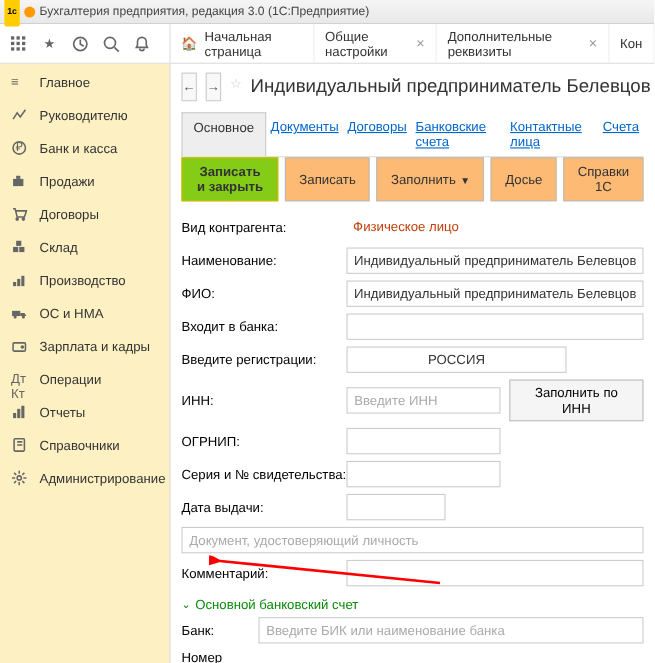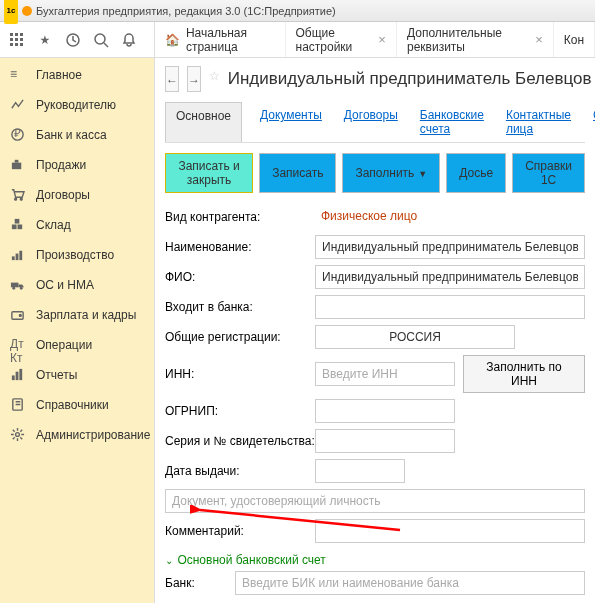--- a/index.html
+++ b/index.html
@@ -16,26 +16,26 @@
 .tab-close{color:#999;font-size:13px}
 .main{display:flex;height:545px}
 .sidebar{width:155px;background:#fdf0c2;border-right:1px solid #ddd;padding-top:2px}
 .sb-item{display:flex;align-items:center;gap:10px;padding:7px 10px;cursor:pointer;font-size:12px;color:#333}
 .sb-ico{width:16px;height:16px;color:#666;flex-shrink:0}
 .content{flex:1;padding:8px 10px;overflow:hidden}
 .header-row{display:flex;align-items:center;gap:8px;margin-bottom:10px}
 .nav-btn{width:26px;height:26px;border:1px solid #ccc;background:#f8f8f8;cursor:pointer;display:flex;align-items:center;justify-content:center;color:#555}
 .star-big{width:20px;height:20px;color:#ccc}
 .page-title{font-size:17px;color:#333;white-space:nowrap}
-.subtabs{display:flex;gap:14px;border-bottom:1px solid #ddd;margin-bottom:10px}
+.subtabs{display:flex;border-bottom:1px solid #ddd;}
 .subtab{padding:6px 4px;cursor:pointer;font-size:12px;color:#0066cc;text-decoration:underline}
 .subtab.active{color:#333;text-decoration:none;background:#eee;border:1px solid #ccc;border-bottom:none;padding:6px 10px}
 .btn-row{display:flex;gap:6px;margin-bottom:12px}
-.btn{padding:5px 12px;border:1px solid #bbb;background:#0ea5e9;cursor:pointer;font-size:12px;color:#333}
-.btn.primary{background:#5eead4;border-color:#d4b800;font-weight:normal}
+.btn{padding:5px 12px;border:1px solid #bbb;background:#fdba74;cursor:pointer;font-size:12px;color:#333}
+.btn.primary{background:#84cc16;border-color:#d4b800;font-weight:bold}
 .btn .dd{margin-left:4px;font-size:9px}
 .form-row{display:flex;align-items:center;margin-bottom:6px}
 .form-label{width:150px;font-size:12px;color:#000000;flex-shrink:0}
 .form-input{flex:1;height:24px;border:1px solid #ccc;padding:0 6px;font-size:12px;color:#333;min-width:0}
 .form-input::placeholder{color:#aaa}
 .form-readonly{flex:1;height:24px;padding:4px 6px;font-size:12px;color:#c2410c}
 .small-input{width:90px;flex:none}
 .btn-inline{padding:4px 10px;border:1px solid #bbb;background:#f5f5f5;cursor:pointer;font-size:12px;margin-left:8px}
 .collapse-hdr{color:#0a8a0a;font-size:12px;cursor:pointer;padding:4px 0;display:flex;align-items:center;gap:4px}
 .collapse-hdr .chev{font-size:10px}
@@ -256,21 +256,21 @@
       </div>
     <div class="form-row">
         <span class="form-label">ФИО:</span>
         <input class="form-input" value="Индивидуальный предприниматель Белевцов А.В." style="">
       </div>
     <div class="form-row">
         <span class="form-label">Входит в банка:</span>
         <input class="form-input" style="">
       </div>
     <div class="form-row">
-        <span class="form-label">Общие регистрации:</span>
+        <span class="form-label">Введите регистрации:</span>
         <input class="form-input" style="flex: 0 0 200px; text-align: center;" value="РОССИЯ">
       </div>
     <div class="form-row">
         <span class="form-label">ИНН:</span>
         <input class="form-input" style="flex: 0 0 140px;" placeholder="Введите ИНН">
         <button class="btn-inline">Заполнить по ИНН</button>
       </div>
     <div class="form-row">
         <span class="form-label">ОГРНИП:</span>
         <input class="form-input" style="flex: 0 0 140px;">

